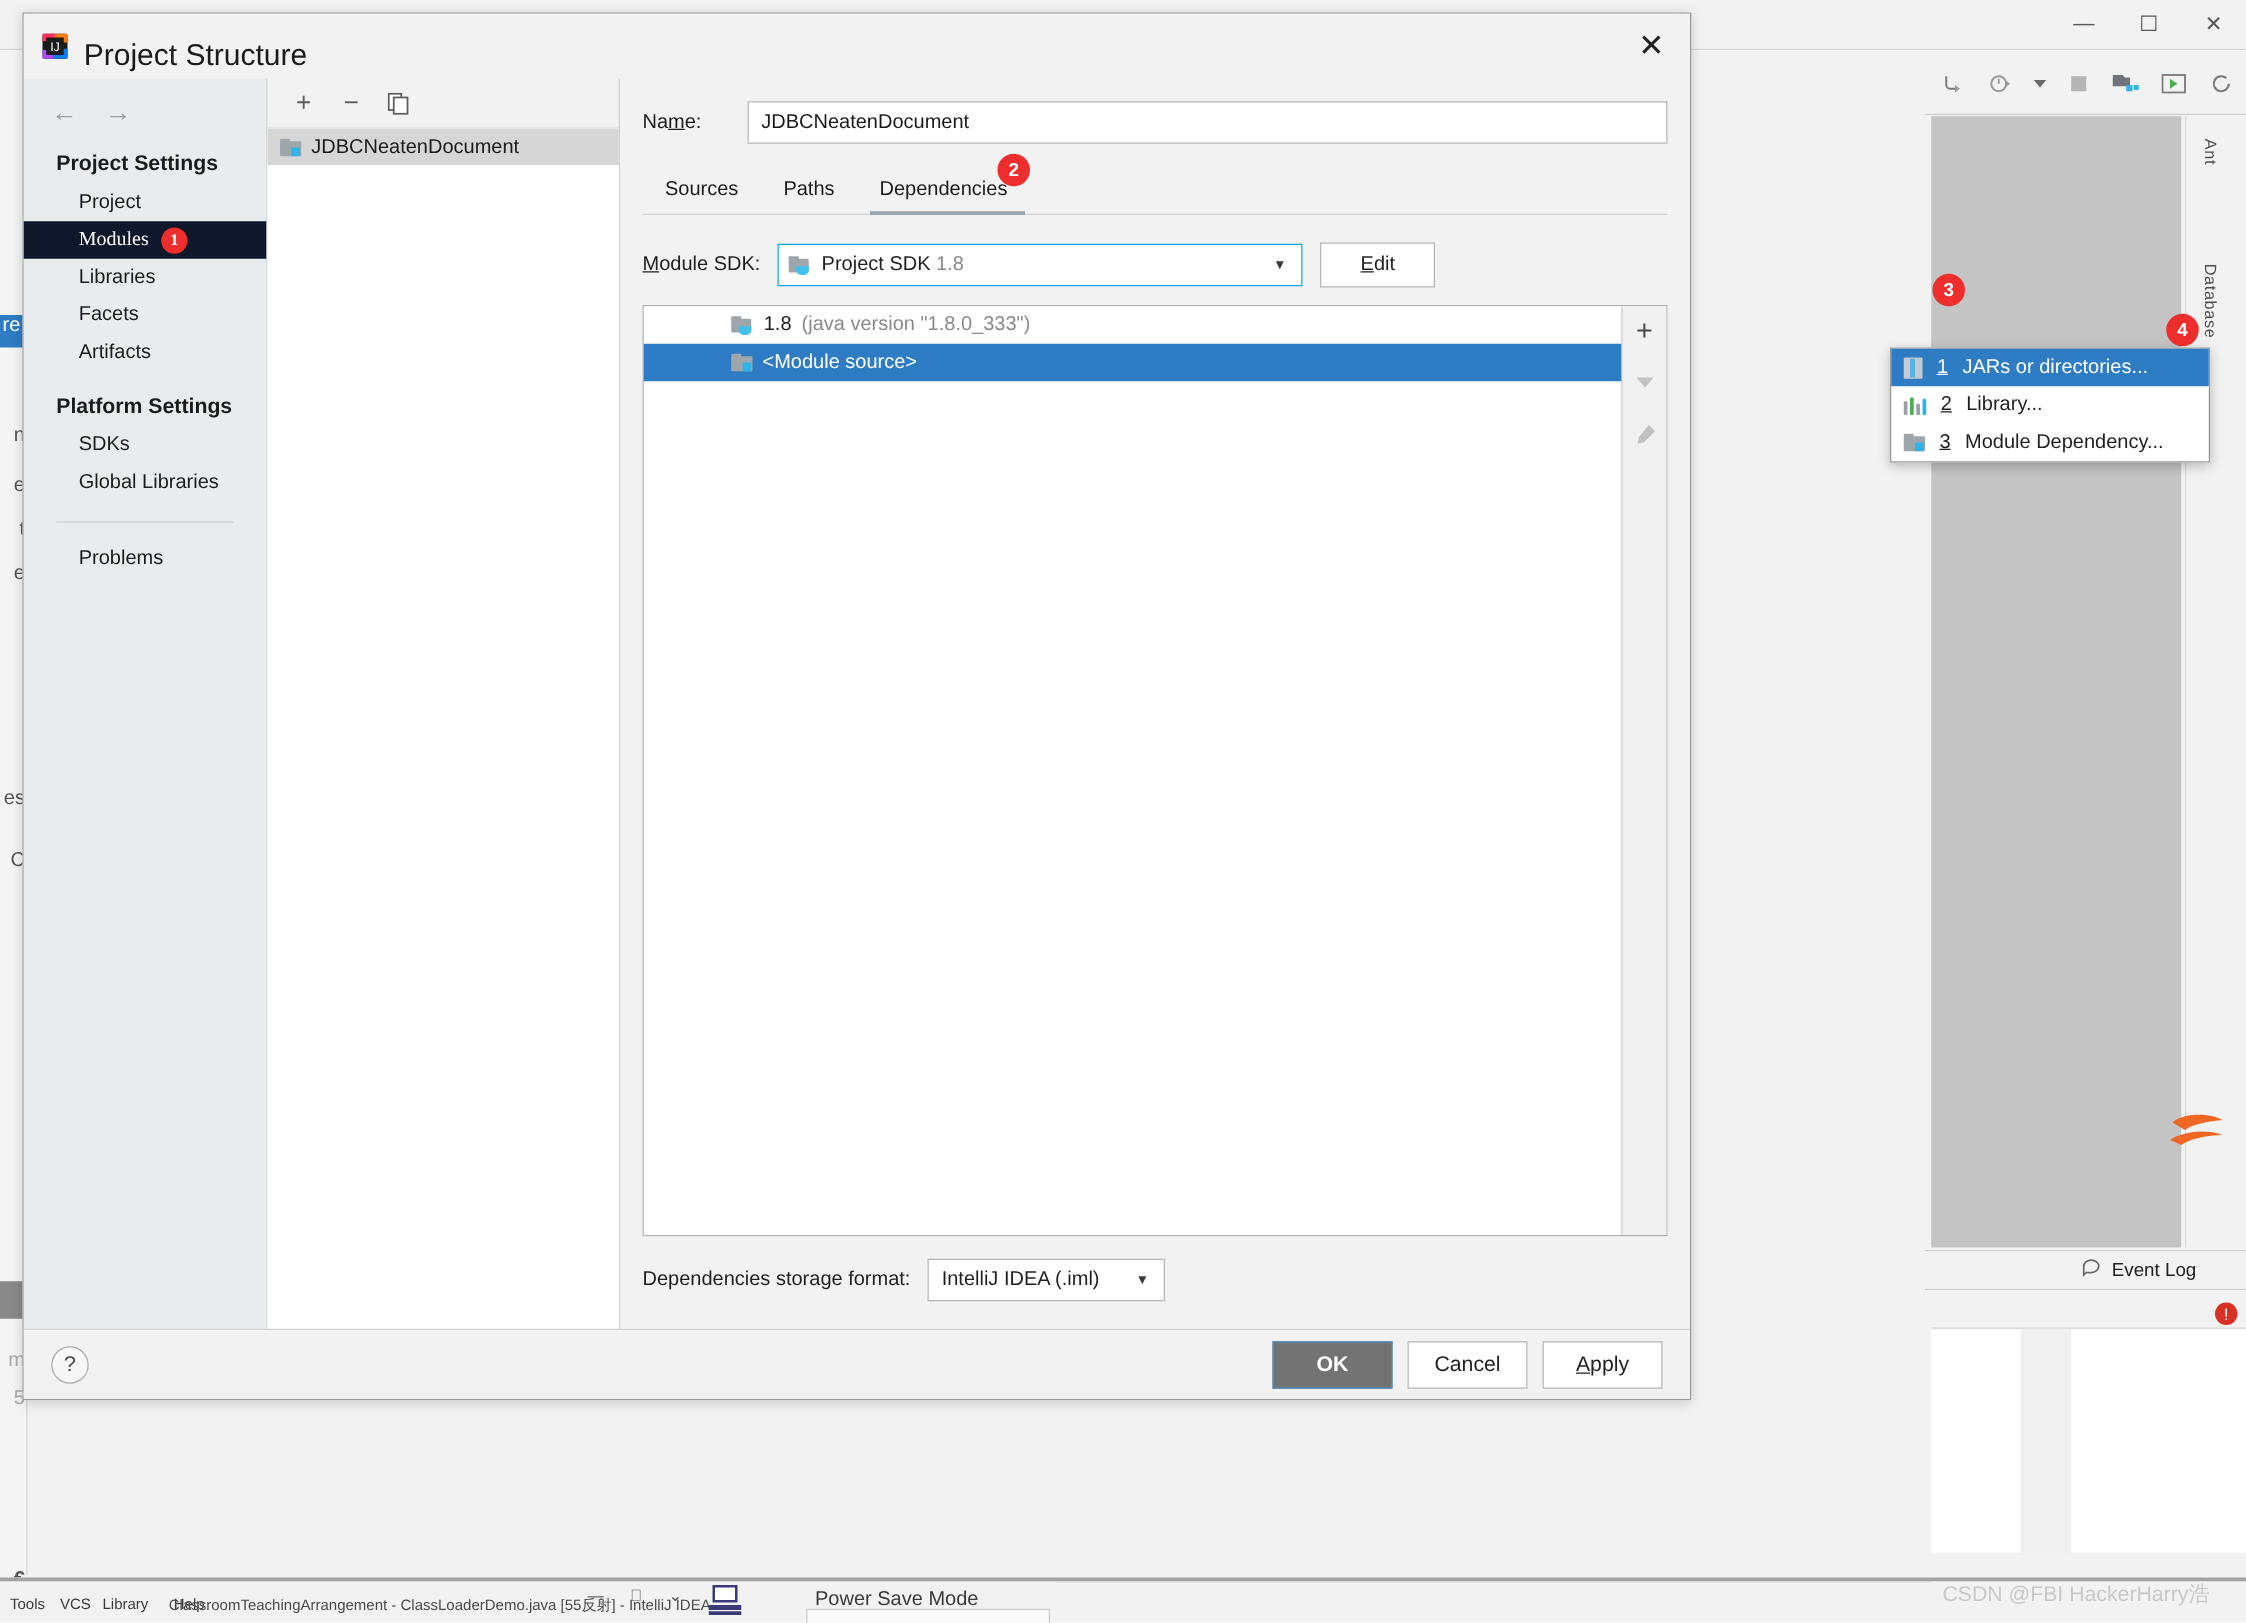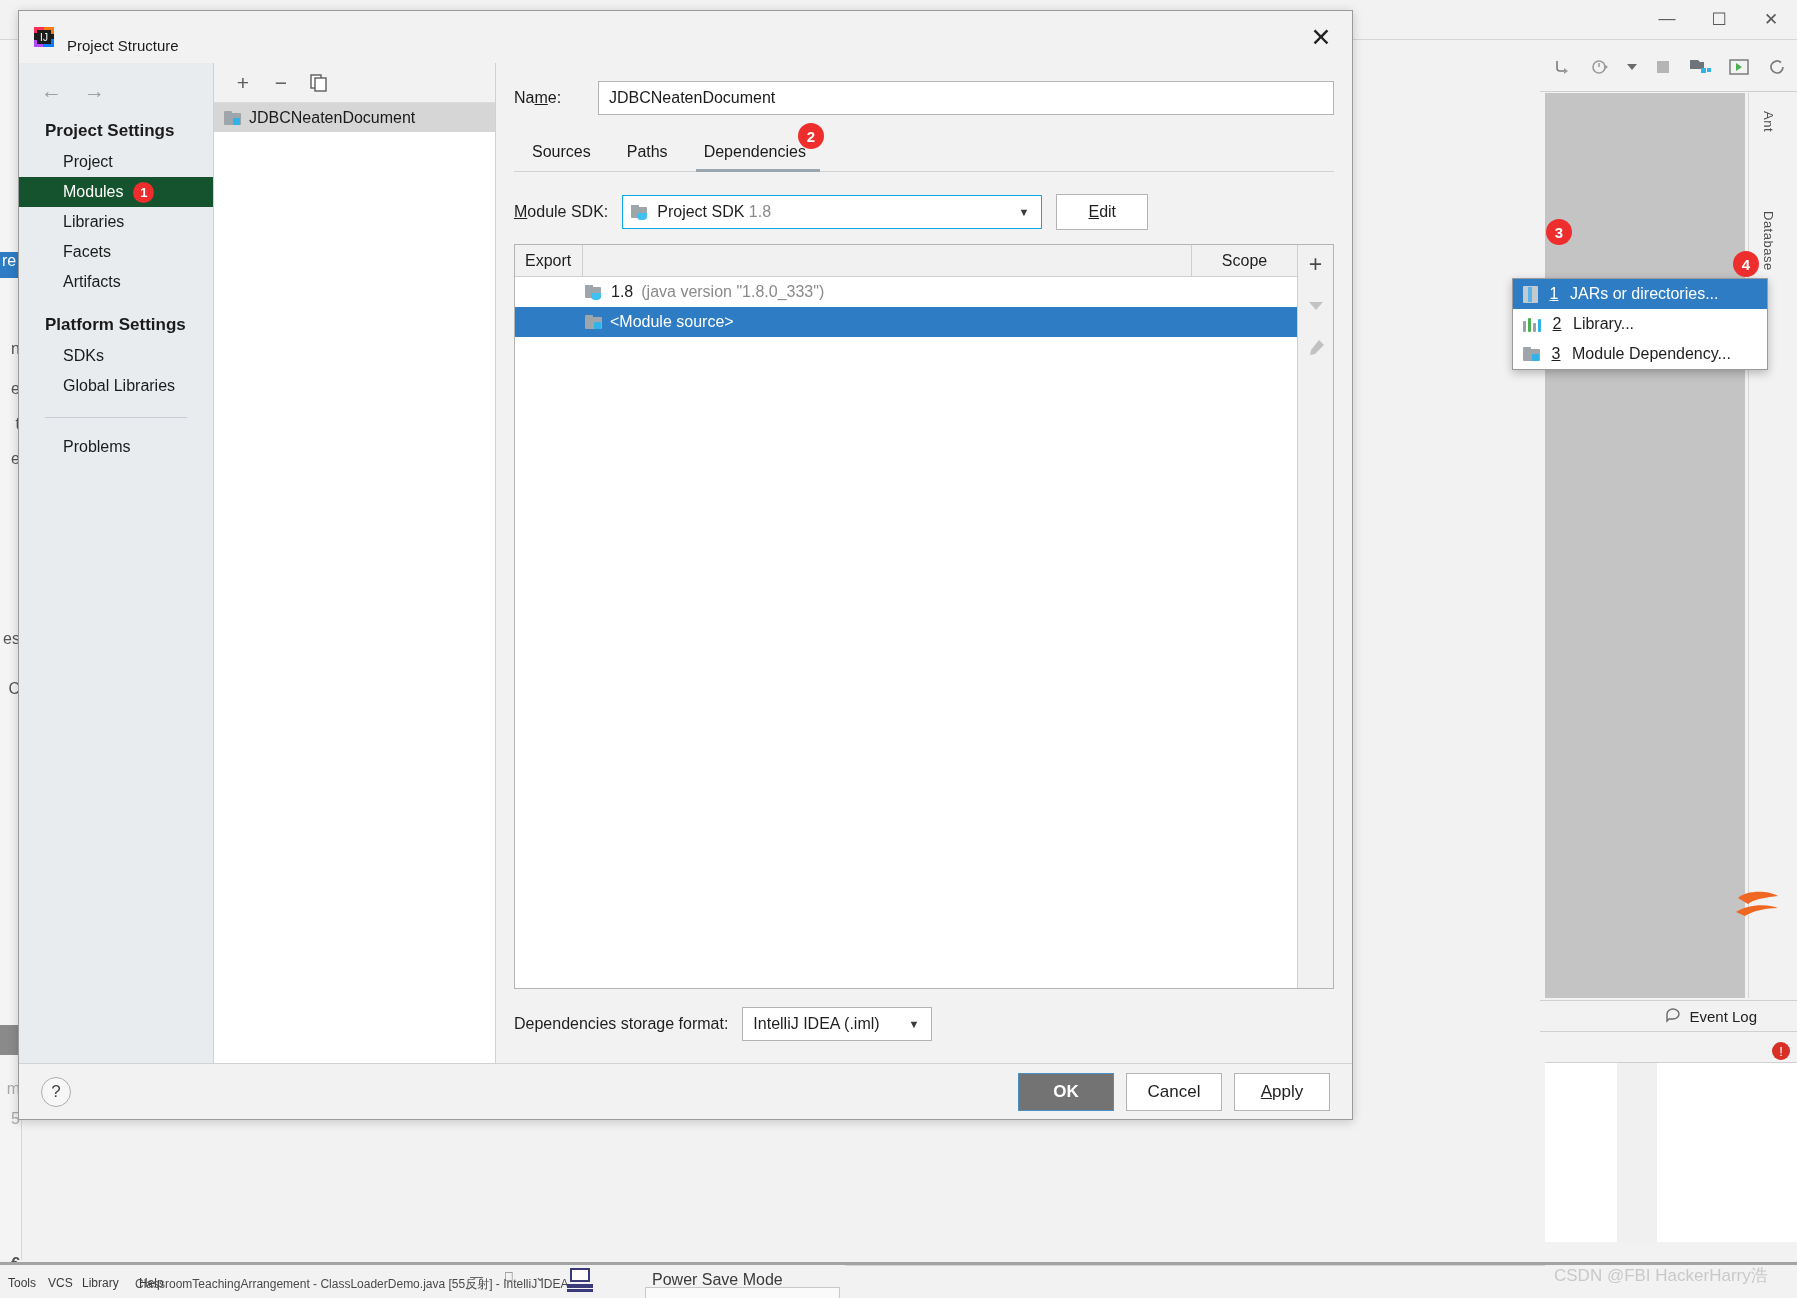--- a/index.html
+++ b/index.html
@@ -112,21 +112,21 @@
     box-shadow: 0 2px 10px rgba(0,0,0,.18);
   }
   #dialog-titlebar {
     position: relative; height: 52px; background: #f2f2f2;
     display: flex; align-items: center;
   }
   #dlg-logo {
     margin-left: 14px; width: 22px; height: 22px; position: relative;
   }
   #dialog-title {
-    margin-left: 12px; font-size: 15px; color: #1b1b1b; margin-top: 16px;
+    margin-left: 12px; font-size: 24px; color: #1b1b1b; margin-top: 16px;
   }
   #dialog-close {
     position: absolute; right: 14px; top: 10px;
     width: 34px; height: 32px; display: flex; align-items: center; justify-content: center;
     font-size: 25px; color: #222; cursor: pointer; line-height: 1;
   }
 
   #dialog-body {
     position: absolute; left: 0; top: 52px;
     width: 1333px; height: 1001px;
@@ -140,21 +140,21 @@
   }
   #nav-arrows { display:flex; gap: 22px; padding: 16px 0 0 22px; color: #9aa0a6; font-size: 21px; }
   .nav-group-title {
     font-weight: bold; font-size: 17px; color: #1b1b1b;
     padding: 18px 0 6px 26px;
   }
   .nav-item {
     padding: 6px 0 6px 44px; font-size: 16px; color: #1b1b1b; cursor: pointer;
     position: relative; height: 30px; display:flex; align-items:center;
   }
-  .nav-item.selected { background: #14532d; color: #fff; }
+  .nav-item.selected { background: #0f172a; color: #fff; font-family: Liberation Serif, serif; }
   .badge {
     display: inline-flex; align-items: center; justify-content: center;
     width: 21px; height: 21px; border-radius: 50%;
     background: #ee2d2d; color: #fff; font-size: 13px; font-weight: bold;
     margin-left: 10px; flex: none;
   }
   .nav-sep { height: 1px; background: #c8ced3; margin: 16px 26px 0 26px; }
 
   
   #modules-col {
@@ -536,25 +536,20 @@
             <span>Project SDK</span>
             <span class="dim">1.8</span>
           </span>
           <span class="arrow">▼</span>
         </div>
         <div id="edit-btn"><u>E</u>dit</div>
       </div>
 
       <div id="dep-wrap">
         <div id="dep-table">
-          <div id="dep-header">
-            <div class="th" id="th-export">Export</div>
-            <div class="th" id="th-blank"></div>
-            <div class="th" id="th-scope">Scope</div>
-          </div>
           <div class="dep-row">
             <span class="jdk-icon">
                 <i class="t"></i>
                 <i class="b"></i>
                 <i class="cup"></i>
               </span>
             <span>1.8</span>
             <span class="dim">(java version "1.8.0_333")</span>
           </div>
           <div class="dep-row selected">

